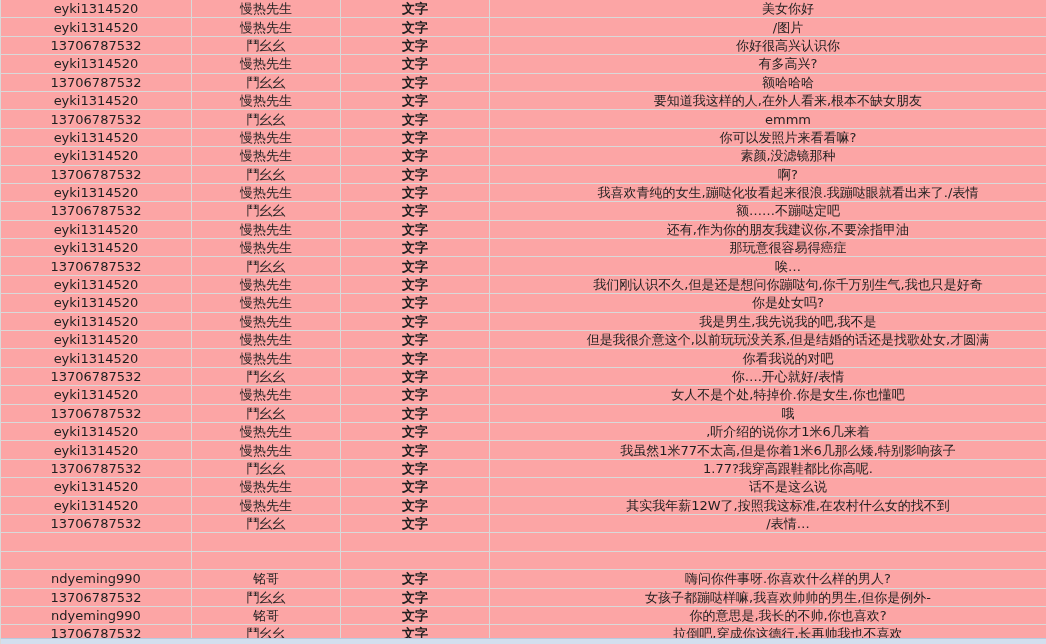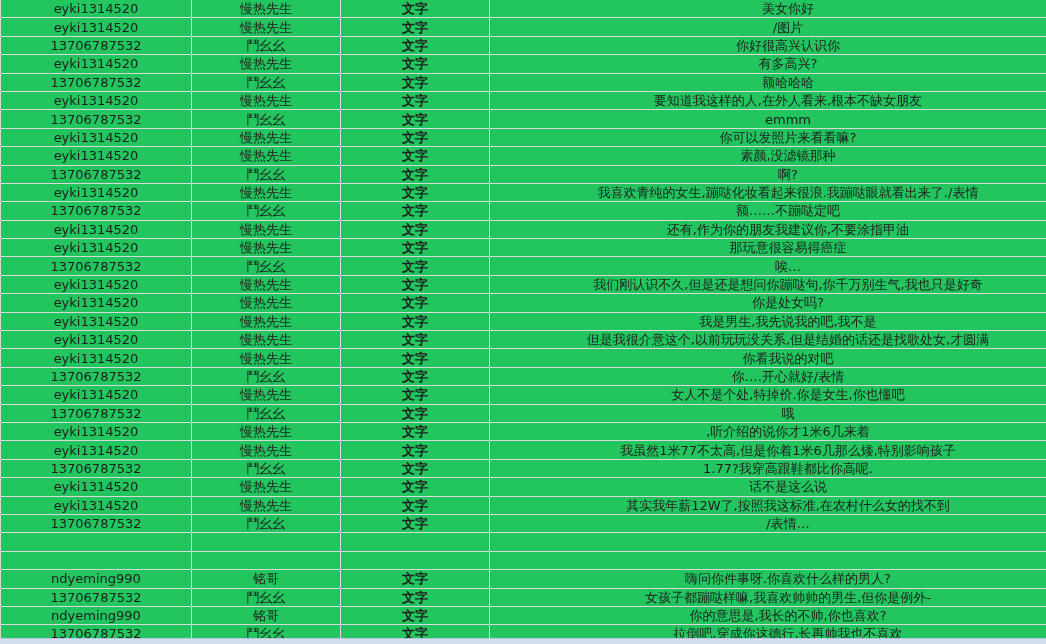--- a/index.html
+++ b/index.html
@@ -5,21 +5,21 @@
   :root{
     --grid:#d9d9d9;
     --text:#1f1f1f;
     --strip:#d3dfee;
     --strip-border:#b9c9dd;
   }
   html,body{margin:0;padding:0;background:#f3f3f3;}
   #viewport{
     position:relative;
     width:1046px;height:644px;
-    background:#22c55e;
+    background:#fca5a5;
     overflow:hidden;
     font-family:"DejaVu Sans","Liberation Sans",sans-serif;
     font-size:13px;
     color:var(--text);
     border-left:1px solid var(--grid);
     box-sizing:border-box;
   }
   #sheet{position:absolute;left:0;top:0;width:1086px;}
   .row{
     display:flex;

